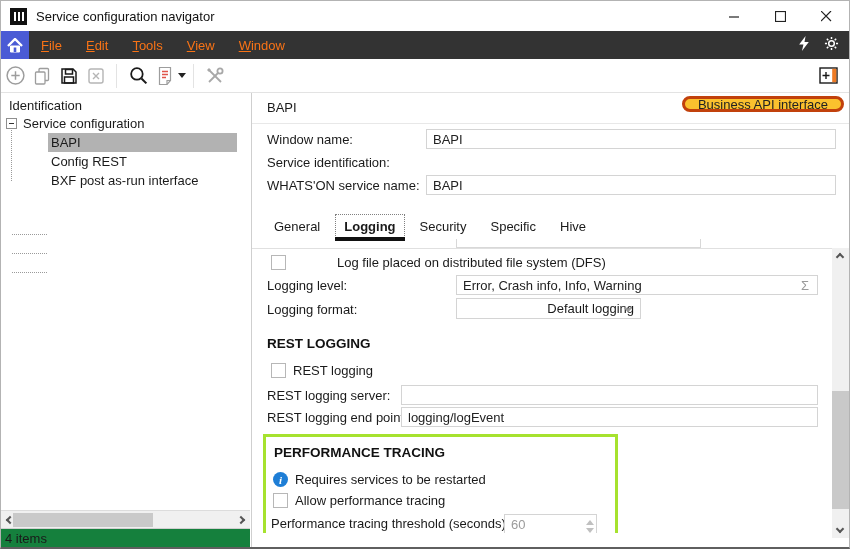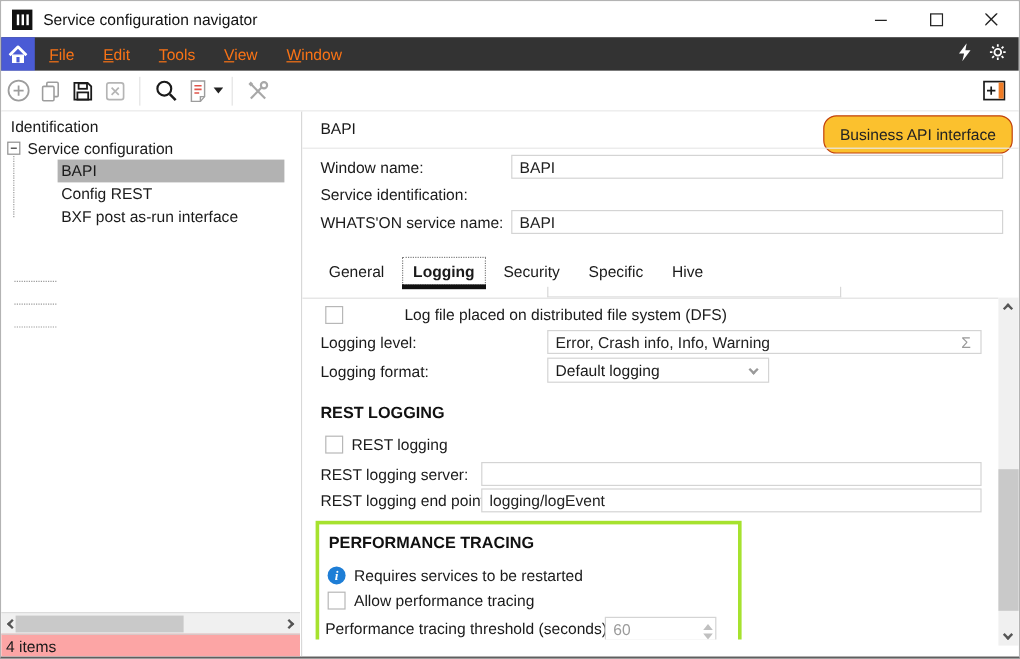--- a/index.html
+++ b/index.html
@@ -34,53 +34,53 @@
   .sidebar-header { position:absolute; left:8px; top:5px; }
   .tree-expander { position:absolute; left:5px; top:25px; width:11px; height:11px; border:1px solid #8f8f8f; background:#fff; }
   .tree-expander i { position:absolute; left:2px; right:2px; top:4px; height:1px; background:#333; display:block; }
   .tree-root-label { position:absolute; left:22px; top:22px; height:17px; display:flex; align-items:center; }
   .tree-vline { position:absolute; left:10px; top:37px; width:1px; height:51px; border-left:1px dotted #9a9a9a; }
   .tree-stub { position:absolute; left:11px; width:35px; height:1px; border-top:1px dotted #9a9a9a; }
   .tree-row { position:absolute; left:47px; right:14px; height:19px; display:flex; align-items:center; padding-left:3px; }
   .tree-row.selected { background:#b2b2b2; }
   .hscroll { position:absolute; left:0; right:1px; bottom:19px; height:18px; background:#f0f0f0; border-top:1px solid #dcdcdc; }
   .hscroll-thumb { position:absolute; left:12px; top:2px; width:140px; height:14px; background:#c9c9c9; }
-  .statusbar { position:absolute; left:0; right:1px; bottom:0; height:19px; background:#fca5a5; border-top:1px solid #d0d0d0; display:flex; align-items:center; padding-left:4px; }
+  .statusbar { position:absolute; left:0; right:1px; bottom:0; height:19px; background:#15803d; border-top:1px solid #d0d0d0; display:flex; align-items:center; padding-left:4px; }
   
   .chev { display:inline-block; width:6px; height:6px; border-right:2px solid #555; border-bottom:2px solid #555; }
   .chev.up    { transform: rotate(-135deg); }
   .chev.down  { transform: rotate(45deg); }
   .chev.left  { transform: rotate(135deg); }
   .chev.right { transform: rotate(-45deg); }
   .arrow-btn { position:absolute; width:16px; height:16px; display:flex; align-items:center; justify-content:center; }
   
   .detail { position:absolute; left:251px; top:92px; right:0; bottom:0; background:#fff; }
   .detail-title { position:absolute; left:15px; top:7px; font-size:13px; }
-  .badge { position:absolute; right:5px; top:3px; height:32px; border-radius:11px; background:#fbc12e; border:1px solid #c2410c; display:flex; align-items:center; padding:0 13px; color:#222; }
+  .badge { position:absolute; right:5px; top:3px; height:16px; border-radius:11px; background:#fbc12e; border:3px solid #c2410c; display:flex; align-items:center; padding:0 13px; color:#222; }
   .detail-hairline { position:absolute; left:0; right:0; top:30px; height:1px; background:#e8e8e8; }
   .f-label { position:absolute; left:15px; height:20px; display:flex; align-items:center; }
   .f-input { position:absolute; left:174px; width:410px; height:20px; border:1px solid #d4d4d4; font:13px "Liberation Sans", sans-serif; color:#222; padding:0 6px; background:#fff; outline:none; }
   
   .tabs { position:absolute; left:10px; top:120px; height:26px; display:flex; align-items:center; }
   .tab { padding:0 12px; height:26px; display:flex; align-items:center; }
   .tab.selected { font-weight:bold; border:1px dotted #808080; padding:0 8px; height:24px; margin:0 3px; position:relative; }
   .tab.selected::after { content:""; position:absolute; left:-1px; right:-1px; bottom:-4px; height:4px; background:#111; }
   
   .viewport { position:absolute; left:0; right:17px; top:155px; bottom:14px; border-top:1px solid #e0e0e0; overflow:hidden; background:#fff; }
   .clipped-combo { position:absolute; left:204px; top:146px; width:245px; height:9px; border:1px solid #d8d8d8; border-top:none; background:#fff; }
   .vscroll { position:absolute; right:0; top:155px; bottom:9px; width:17px; background:#f0f0f0; }
   .vscroll .arrow-btn { left:0; }
   .vscroll-thumb { position:absolute; left:0; top:143px; width:17px; height:118px; background:#c9c9c9; }
   
   .row { position:absolute; display:flex; align-items:center; }
   .checkbox { width:15px; height:15px; border:1px solid #b7b7b7; background:#fff; display:inline-block; flex:none; }
   .cb-label { margin-left:7px; }
   .v-input { position:absolute; height:20px; border:1px solid #d4d4d4; font:13px "Liberation Sans", sans-serif; color:#222; padding:0 6px; background:#fff; outline:none; }
   .sigma-btn { position:absolute; width:18px; height:18px; display:flex; align-items:center; justify-content:center; color:#9a9a9a; font-size:13px; }
-  .combo { position:absolute; height:21px; border:1px solid #d4d4d4; background:#fff; display:flex; align-items:center; padding:0 6px; }
+  .combo { position:absolute; height:21px; border:1px solid #d4d4d4; background:#fff; display:flex; align-items:center; padding:0 6px;justify-content:flex-end; }
   .combo .chev { border-color:#9a9a9a; position:absolute; right:9px; top:6px; }
   .section-h { position:absolute; font-weight:bold; font-size:13.5px; color:#111; }
   .greenbox { position:absolute; left:11px; top:185px; width:355px; height:104px; border:3px solid #a6e22e; background:#fff; }
   .info-icon { width:15px; height:15px; border-radius:50%; background:#1e7ed6; color:#fff; display:flex; align-items:center; justify-content:center; font:italic bold 11px "Liberation Serif", serif; flex:none; }
   .info-icon::before { content:"i"; }
   .spinbox { position:absolute; left:233px; top:-2px; width:93px; height:20px; border:1px solid #d4d4d4; background:#fff; }
   .spinbox input { width:70px; height:18px; border:none; outline:none; font:13px "Liberation Sans", sans-serif; color:#9b9b9b; padding:0 6px; background:transparent; }
   .spin-btns { position:absolute; right:2px; top:1px; display:flex; flex-direction:column; gap:3px; }
   .spin-btns .tri-up { width:0; height:0; border:4px solid transparent; border-bottom:5px solid #c0c0c0; }
   .spin-btns .tri-down { width:0; height:0; border:4px solid transparent; border-top:5px solid #c0c0c0; }

